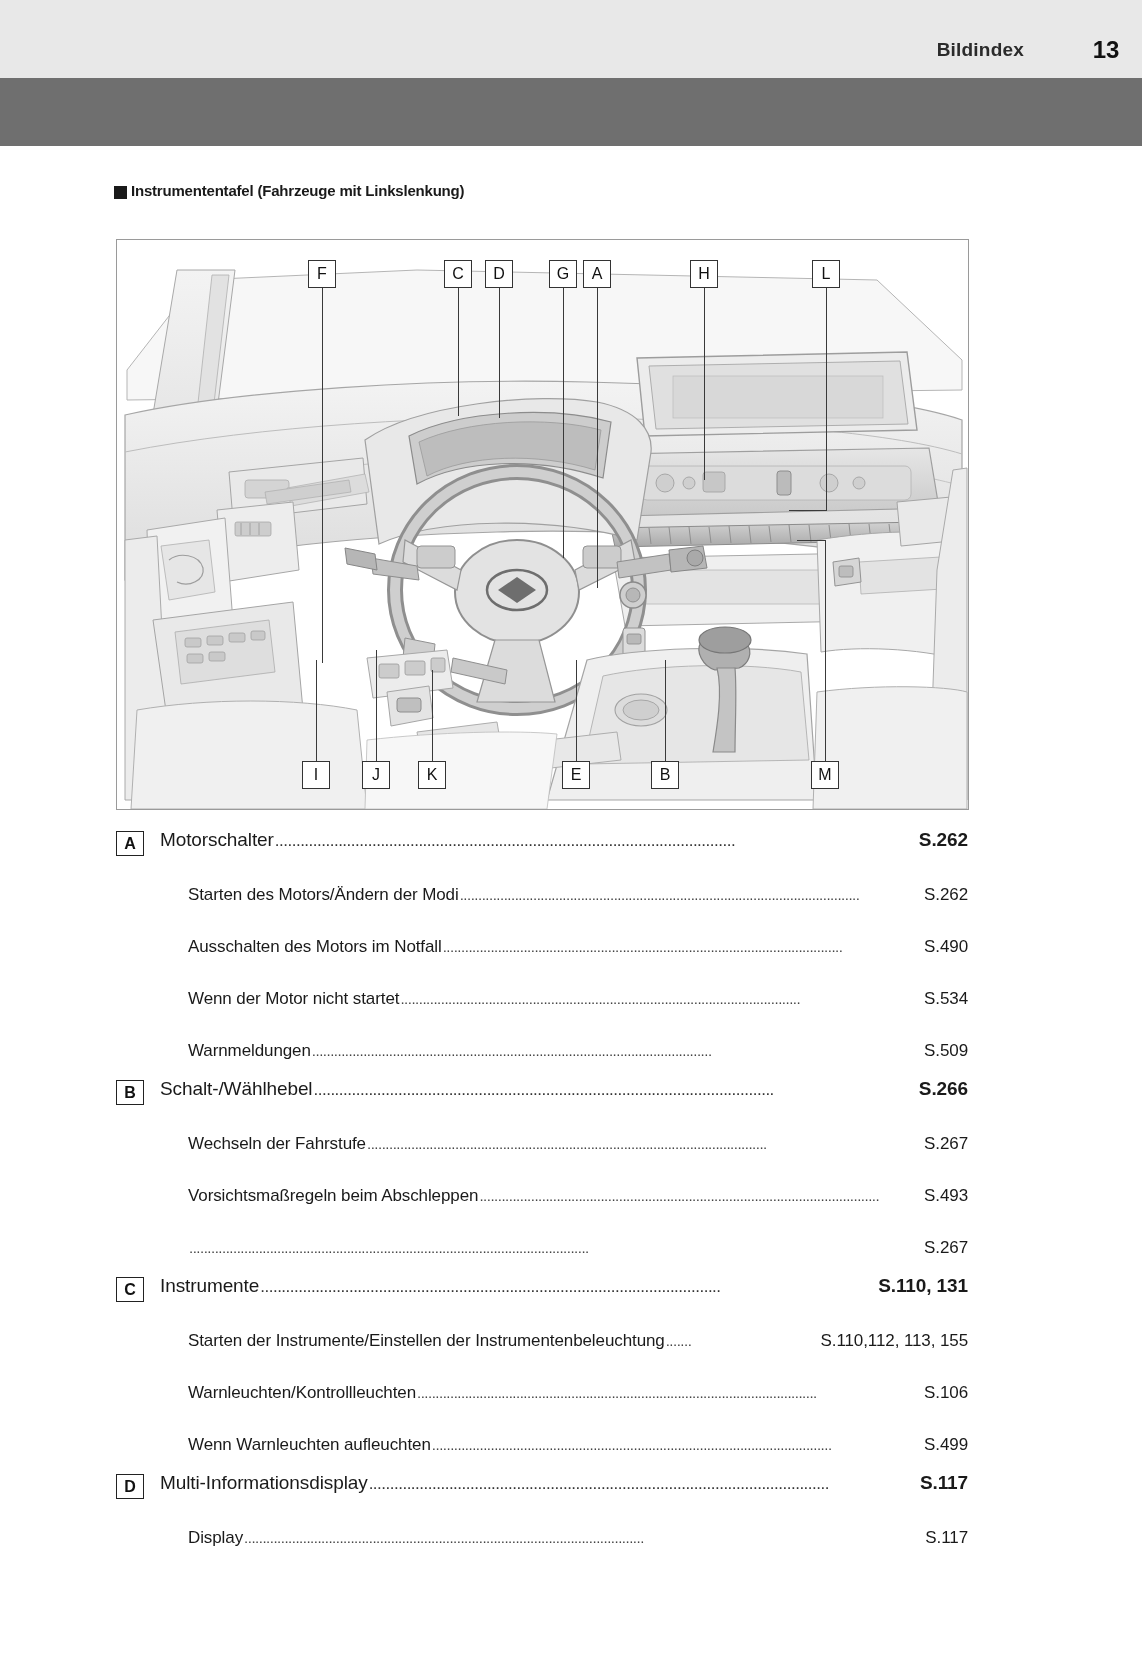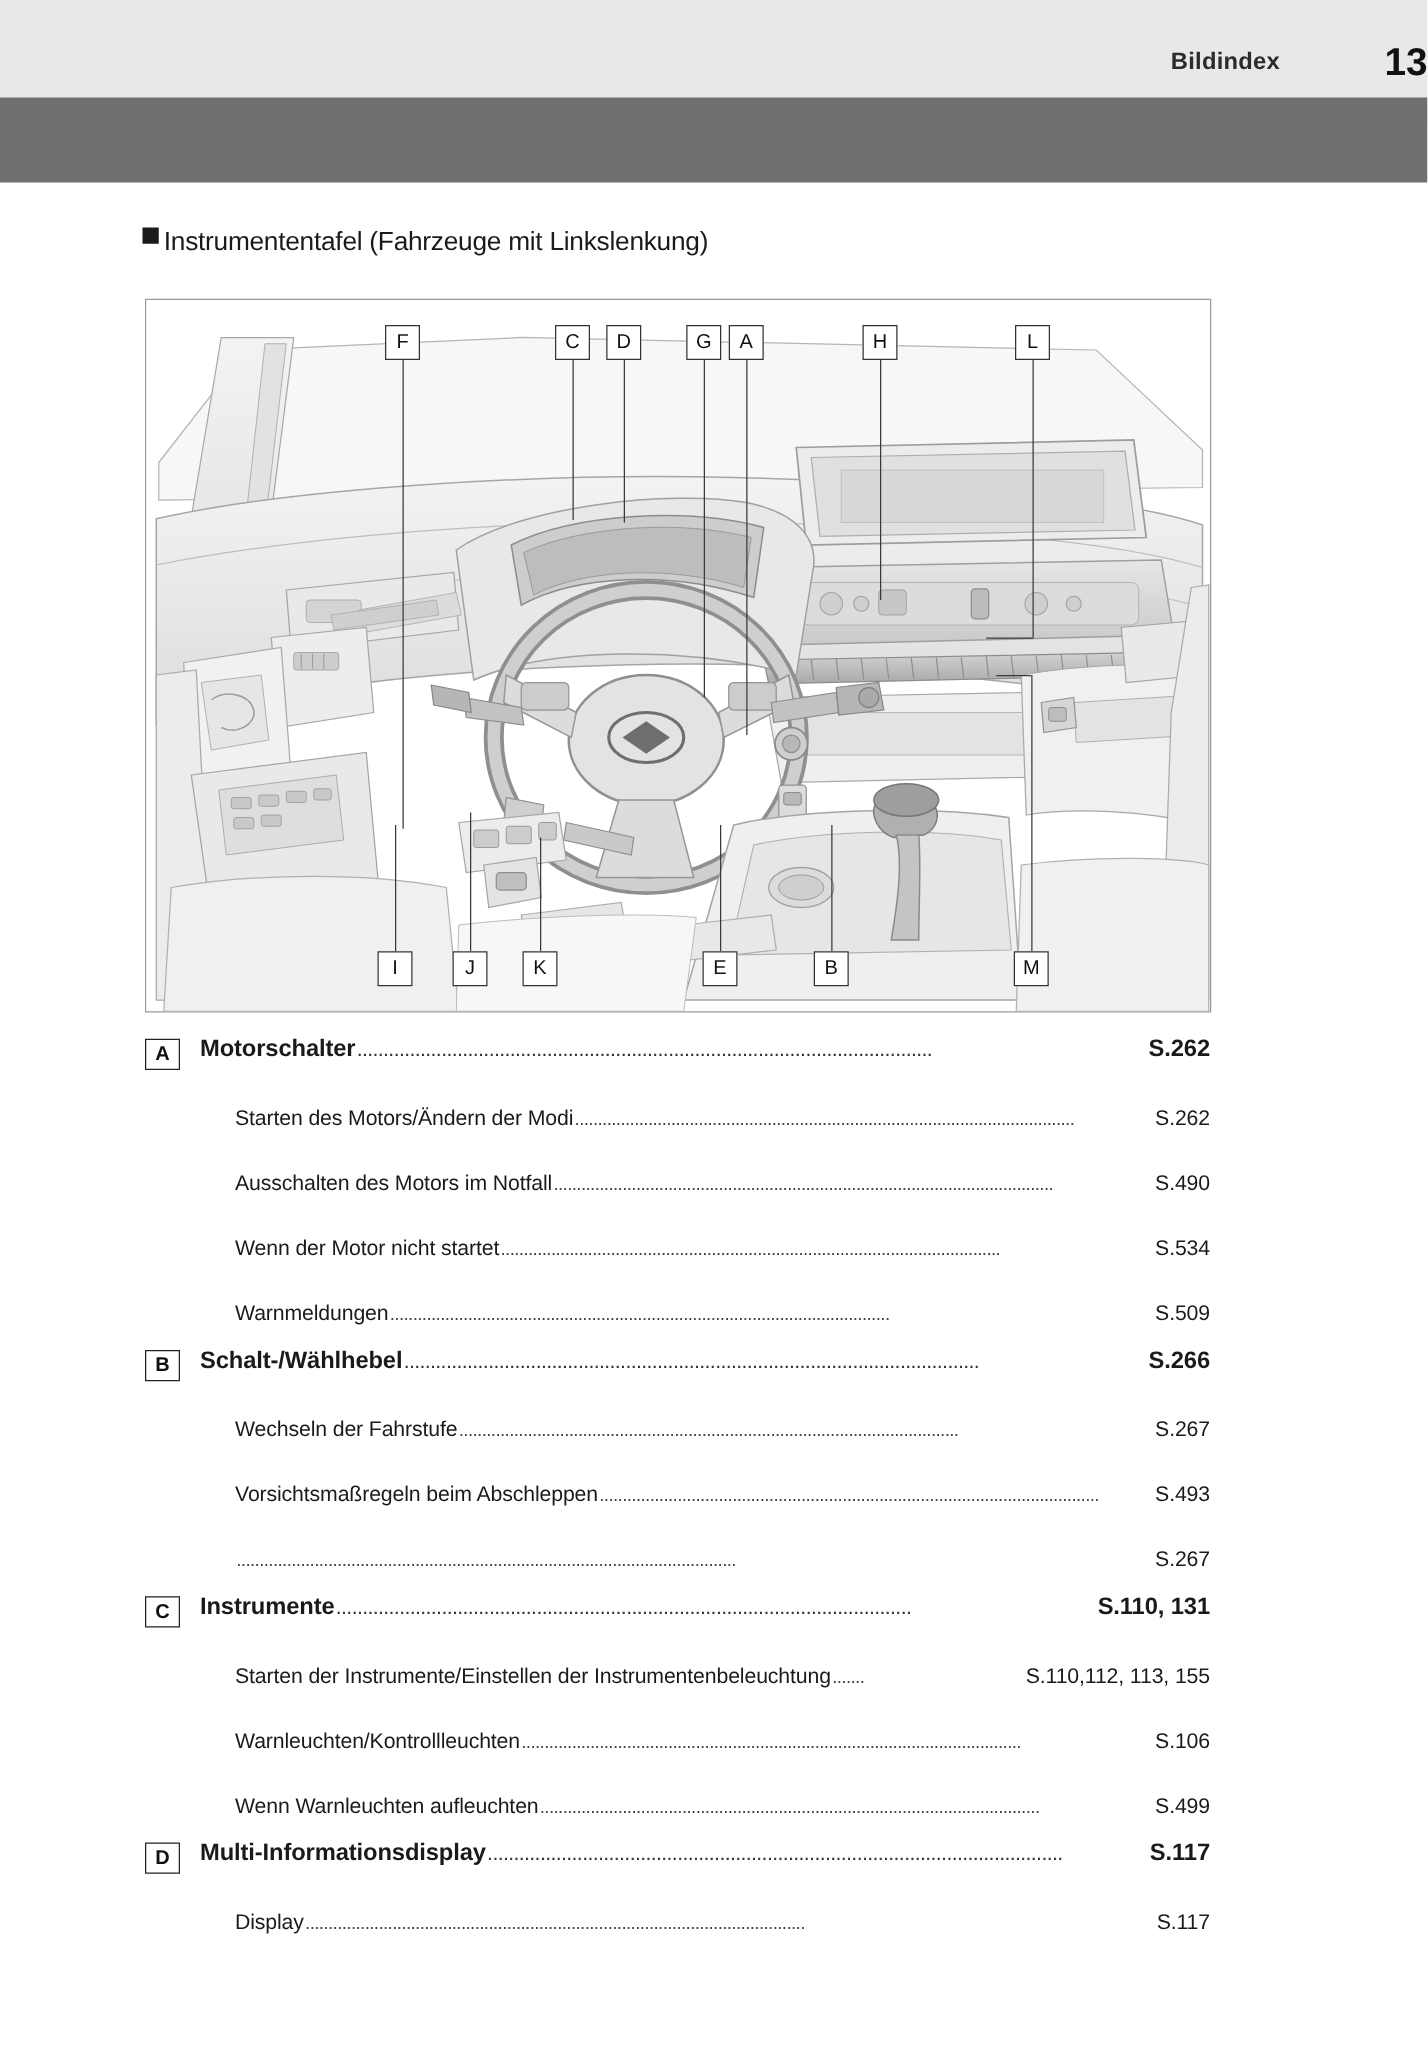--- a/index.html
+++ b/index.html
@@ -28,44 +28,44 @@
     justify-content: flex-end;
   }
   .header-title {
     font-size: 19px;
     font-weight: bold;
     color: #2b2b2b;
     letter-spacing: 0.2px;
     margin-right: 46px;
   }
   .page-number {
-    font-size: 31px;
+    font-size: 24px;
     font-weight: bold;
     color: #111;
     width: 72px;
-    text-align: right;
+    text-align: center;
   }
   .header-bar {
     position: absolute;
     top: 78px; left: 0;
     width: 1142px;
     height: 68px;
     background: #6f6f6f;
   }
 
   
   .section-title {
     position: absolute;
     top: 182px;
     left: 114px;
-    font-size: 21px;
-    font-weight: normal;
+    font-size: 15px;
+    font-weight: bold;
     letter-spacing: -0.2px;
     display: flex;
-    align-items: flex-start;
+    align-items: flex-end;
   }
   .sq-bullet {
     display: inline-block;
     width: 13px;
     height: 13px;
     background: #1a1a1a;
     margin-right: 4px;
   }
 
   
@@ -132,21 +132,21 @@
     align-items: center;
     justify-content: center;
     box-sizing: border-box;
     margin-right: 16px;
     color: #111;
     position: relative;
     top: 3px;
   }
   .entry-main .label {
     font-size: 19px;
-    font-weight: bold;
+    font-weight: normal;
     white-space: nowrap;
     letter-spacing: -0.1px;
   }
   .entry-main .dots {
     flex: 1 1 auto;
     overflow: hidden;
     white-space: nowrap;
     font-size: 17px;
     color: #333;
     margin: 0 1px;

